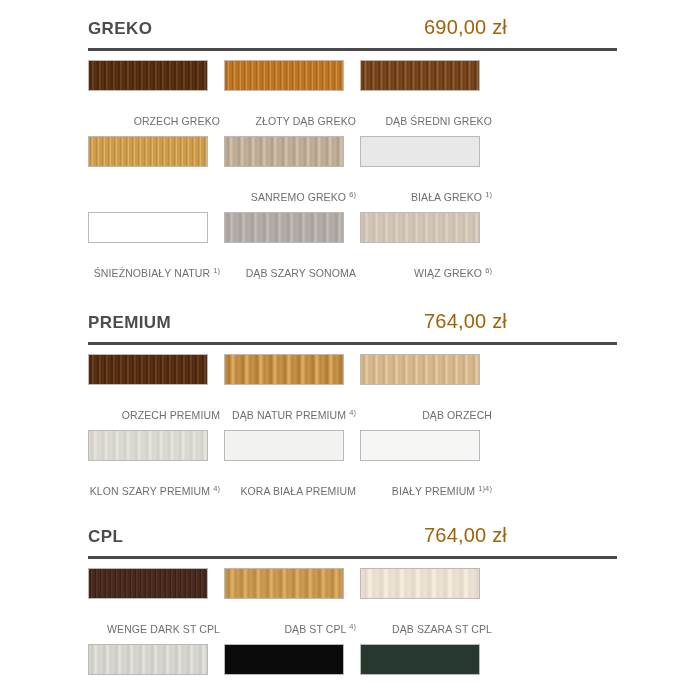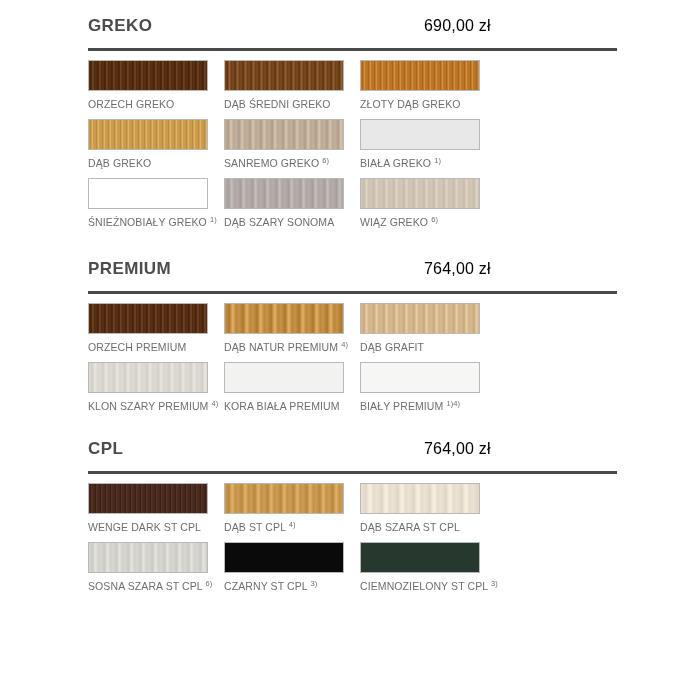--- a/index.html
+++ b/index.html
@@ -37,22 +37,22 @@
     height: 30px;
   }
   .section-title {
     font-weight: bold;
     font-size: 17px;
     letter-spacing: 0.4px;
     color: #4c4c4e;
     width: 300px;
   }
   .section-price {
-    font-size: 16px;
-    color: #000000;
+    font-size: 20px;
+    color: #a16207;
     letter-spacing: 0.2px;
     margin-left: 36px;
   }
   .section-rule {
     height: 3px;
     background: #4a4a4c;
     width: 100%;
     margin-top: 2px;
   }
 
@@ -70,26 +70,26 @@
   .swatch {
     width: 120px;
     height: 31px;
     border: 1px solid #b9b9b9;
     box-sizing: border-box;
     background-size: cover;
     background-position: center;
   }
   .cap {
     width: 132px;
-    text-align: left;
+    text-align: right;
     font-size: 10.5px;
     letter-spacing: 0.1px;
     color: #6e6e70;
     line-height: 13px;
-    padding-top: 7px;
+    padding-top: 24px;
     padding-bottom: 8px;
     white-space: nowrap;
   }
   .cap.wrap { white-space: normal; }
   .cap sup {
     font-size: 7.5px;
     vertical-align: super;
     line-height: 0;
   }
 </style>
@@ -103,42 +103,41 @@
           <div class="section-title">GREKO</div>
           <div class="section-price">690,00 zł</div>
         </div>
         <div class="section-rule" style="background: rgb(74, 74, 76);"></div>
         <div class="grid">
           <div class="cell">
             <div class="swatch" style="background: repeating-linear-gradient(90deg, rgb(91, 51, 23) 0px, rgb(69, 29, 1) 2.1px, rgb(113, 73, 45) 3.85px, rgb(80, 40, 12) 5.6px, rgb(91, 51, 23) 7px), rgb(91, 51, 23);"></div>
             <div class="cap"><span>ORZECH GREKO</span></div>
           </div>
           <div class="cell">
+            <div class="swatch" style="background: repeating-linear-gradient(90deg, rgb(192, 124, 44) 0px, rgb(166, 98, 18) 1.8px, rgb(218, 150, 70) 3.3px, rgb(179, 111, 31) 4.8px, rgb(192, 124, 44) 6px), rgb(192, 124, 44);"></div>
+            <div class="cap"><span>ZŁOTY DĄB GREKO</span></div>
+          </div>
+          <div class="cell">
             <div class="swatch" style="background: repeating-linear-gradient(90deg, rgb(122, 74, 34) 0px, rgb(98, 50, 10) 2.4px, rgb(146, 98, 58) 4.4px, rgb(110, 62, 22) 6.4px, rgb(122, 74, 34) 8px), rgb(122, 74, 34);"></div>
             <div class="cap"><span>DĄB ŚREDNI GREKO</span></div>
           </div>
           <div class="cell">
-            <div class="swatch" style="background: repeating-linear-gradient(90deg, rgb(192, 124, 44) 0px, rgb(166, 98, 18) 1.8px, rgb(218, 150, 70) 3.3px, rgb(179, 111, 31) 4.8px, rgb(192, 124, 44) 6px), rgb(192, 124, 44);"></div>
-            <div class="cap"><span>ZŁOTY DĄB GREKO</span></div>
-          </div>
-          <div class="cell">
             <div class="swatch" style="background: repeating-linear-gradient(90deg, rgb(208, 160, 83) 0px, rgb(184, 136, 59) 1.8px, rgb(232, 184, 107) 3.3px, rgb(196, 148, 71) 4.8px, rgb(208, 160, 83) 6px), rgb(208, 160, 83);"></div>
-            <div class="cap"><span>DĄB GREKO</span></div>
           </div>
           <div class="cell">
             <div class="swatch" style="background: repeating-linear-gradient(90deg, rgb(196, 177, 156) 0px, rgb(176, 157, 136) 3.3px, rgb(216, 197, 176) 6.05px, rgb(186, 167, 146) 8.8px, rgb(196, 177, 156) 11px), rgb(196, 177, 156);"></div>
             <div class="cap"><span>SANREMO GREKO</span> <sup>6)</sup></div>
           </div>
           <div class="cell">
             <div class="swatch" style="background: rgb(232, 232, 232);"></div>
             <div class="cap"><span>BIAŁA GREKO</span> <sup>1)</sup></div>
           </div>
           <div class="cell">
             <div class="swatch" style="background: rgb(255, 255, 255);"></div>
-            <div class="cap"><span>ŚNIEŻNOBIAŁY GREKO</span> <sup>1)</sup></div>
+            <div class="cap"><span>ŚNIEŻNOBIAŁY NATUR</span> <sup>1)</sup></div>
           </div>
           <div class="cell">
             <div class="swatch" style="background: repeating-linear-gradient(90deg, rgb(181, 174, 171) 0px, rgb(165, 158, 155) 3.6px, rgb(197, 190, 187) 6.6px, rgb(173, 166, 163) 9.6px, rgb(181, 174, 171) 12px), rgb(181, 174, 171);"></div>
             <div class="cap"><span>DĄB SZARY SONOMA</span></div>
           </div>
           <div class="cell">
             <div class="swatch" style="background: repeating-linear-gradient(90deg, rgb(211, 200, 184) 0px, rgb(199, 188, 172) 3px, rgb(223, 212, 196) 5.5px, rgb(205, 194, 178) 8px, rgb(211, 200, 184) 10px), rgb(211, 200, 184);"></div>
             <div class="cap"><span>WIĄZ GREKO</span> <sup>6)</sup></div>
           </div>
         </div>
@@ -154,21 +153,21 @@
           <div class="cell">
             <div class="swatch" style="background: repeating-linear-gradient(90deg, rgb(90, 51, 24) 0px, rgb(68, 29, 2) 2.1px, rgb(112, 73, 46) 3.85px, rgb(79, 40, 13) 5.6px, rgb(90, 51, 24) 7px), rgb(90, 51, 24);"></div>
             <div class="cap"><span>ORZECH PREMIUM</span></div>
           </div>
           <div class="cell">
             <div class="swatch" style="background: repeating-linear-gradient(90deg, rgb(200, 148, 73) 0px, rgb(172, 120, 45) 4.2px, rgb(228, 176, 101) 7.7px, rgb(186, 134, 59) 11.2px, rgb(200, 148, 73) 14px), rgb(200, 148, 73);"></div>
             <div class="cap"><span>DĄB NATUR PREMIUM</span> <sup>4)</sup></div>
           </div>
           <div class="cell">
             <div class="swatch" style="background: repeating-linear-gradient(90deg, rgb(217, 187, 145) 0px, rgb(199, 169, 127) 3px, rgb(235, 205, 163) 5.5px, rgb(208, 178, 136) 8px, rgb(217, 187, 145) 10px), rgb(217, 187, 145);"></div>
-            <div class="cap"><span>DĄB GRAFIT</span></div>
+            <div class="cap"><span>DĄB ORZECH</span></div>
           </div>
           <div class="cell">
             <div class="swatch" style="background: repeating-linear-gradient(90deg, rgb(222, 219, 212) 0px, rgb(210, 207, 200) 3.3px, rgb(234, 231, 224) 6.05px, rgb(216, 213, 206) 8.8px, rgb(222, 219, 212) 11px), rgb(222, 219, 212);"></div>
             <div class="cap"><span>KLON SZARY PREMIUM</span> <sup>4)</sup></div>
           </div>
           <div class="cell">
             <div class="swatch" style="background: rgb(242, 242, 240);"></div>
             <div class="cap"><span>KORA BIAŁA PREMIUM</span></div>
           </div>
           <div class="cell">

